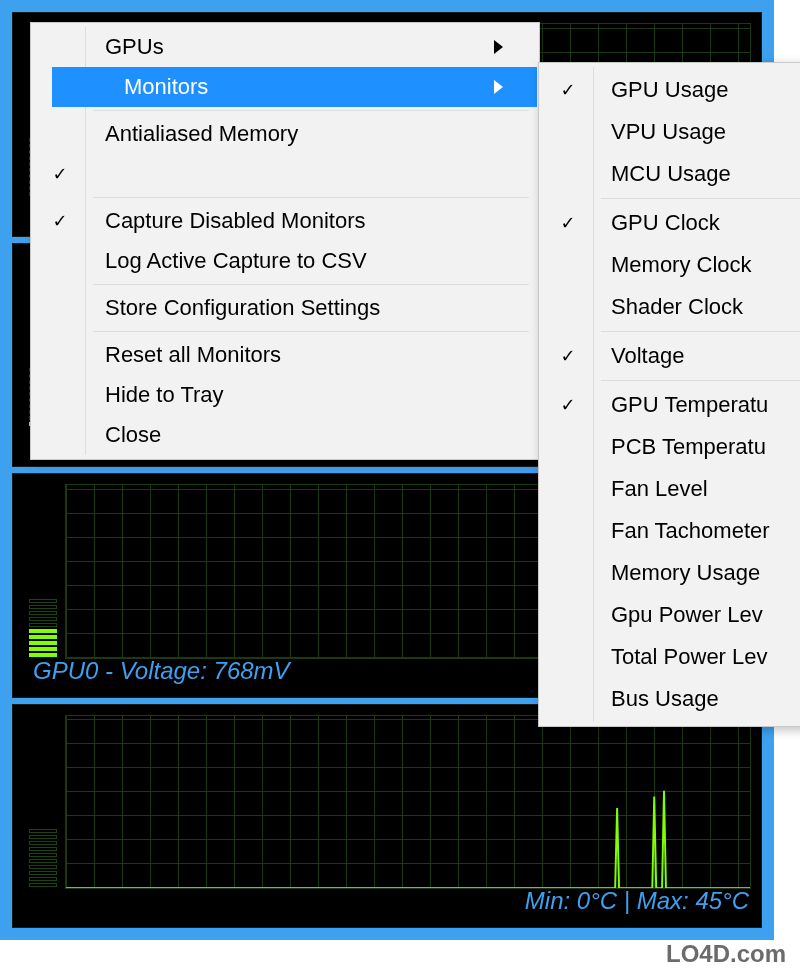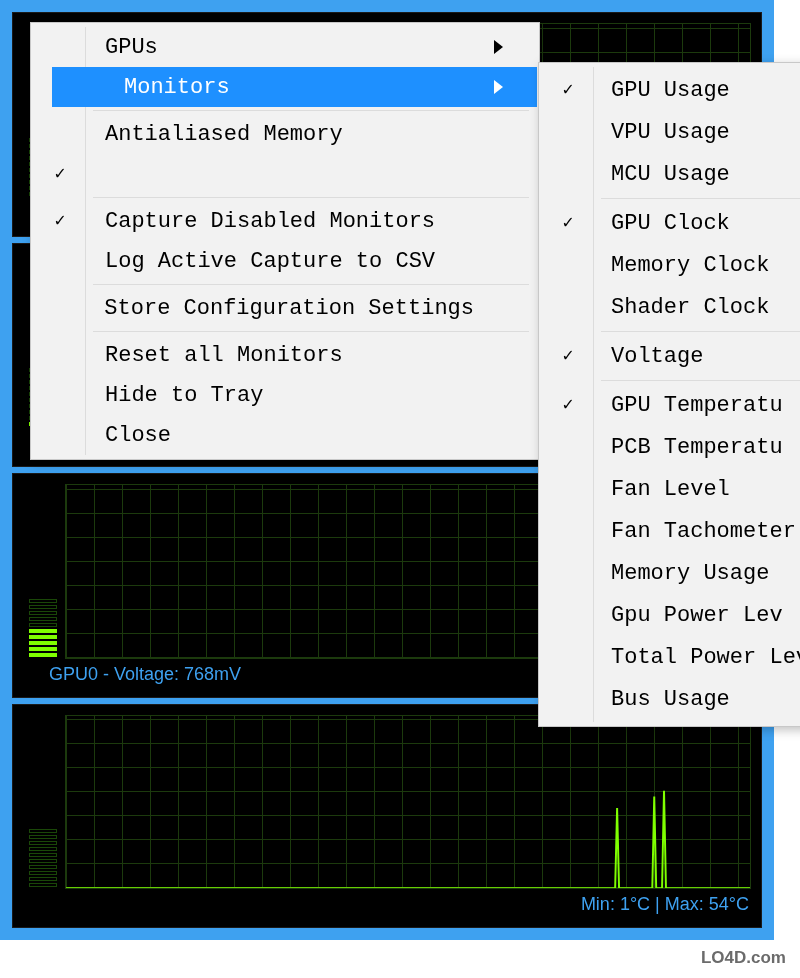--- a/index.html
+++ b/index.html
@@ -71,47 +71,47 @@
     background: #000;
     border: 1px solid #1a4708;
   }
   .barstack .seg.lit {
     background: var(--bar-green);
     border-color: var(--bar-green);
   }
 
   .panel-status {
     position: absolute;
-    left: 36px; right: 12px; bottom: 12px;
+    left: 20px; right: 12px; bottom: 12px;
     color: var(--txt-cyan);
-    font-size: 18px;
+    font-size: 24px;
     display: flex;
     gap: 16px;
     white-space: nowrap;
+    font-style: italic;
   }
   .panel-status .right { margin-left: auto; }
 
   
   .spikes {
     position: absolute;
     bottom: 0;
     width: 100%; height: 100%;
     pointer-events: none;
   }
 
   
   .context-menu {
     position: absolute;
     background: var(--menu-bg);
     border: 1px solid var(--menu-border);
     padding: 4px 2px;
     font-size: 22px;
     color: var(--menu-text);
     box-shadow: 3px 3px 10px rgba(0,0,0,0.25);
-    font-family: Liberation Mono, monospace;
   }
   .context-menu .gutter-line {
     position: absolute;
     top: 4px; bottom: 4px;
     left: 54px;
     width: 1px;
     background: #dcdcdc;
   }
 
   .menu-item {
@@ -168,21 +168,21 @@
     width: 320px;
     padding: 6px 2px;
     overflow: hidden;
   }
   #sub-menu .menu-item { height: 42px; padding-right: 0; }
   #sub-menu .menu-item .label { padding-left: 16px; }
 
   .watermark {
     position: absolute;
     right: 14px; bottom: 10px;
-    font-size: 17px;
+    font-size: 24px;
     font-weight: 600;
     color: #6b6b6b;
     font-family: Arial, sans-serif;
     text-shadow: 0 1px 0 #fff;
   }
 </style>
 </head>
 <body>
 
 <div class="app">
@@ -251,21 +251,21 @@
         <div class="seg"></div>
         <div class="seg"></div>
         <div class="seg"></div>
       <div class="seg"></div>
         <div class="seg"></div>
         <div class="seg"></div>
         <div class="seg"></div>
         <div class="seg"></div>
     </div>
     <div class="panel-status">
-      <span class="right">Min: 1°C | Max: 54°C</span>
+      <span class="right">Min: 0°C | Max: 45°C</span>
     </div>
   </div>
 </div>
 
 <div id="main-menu" class="context-menu">
   <div class="gutter-line"></div>
 <div class="menu-item has-sub">
       <span class="check">✓</span>
       <span class="label">GPUs</span>
       <span class="arrow"></span>

